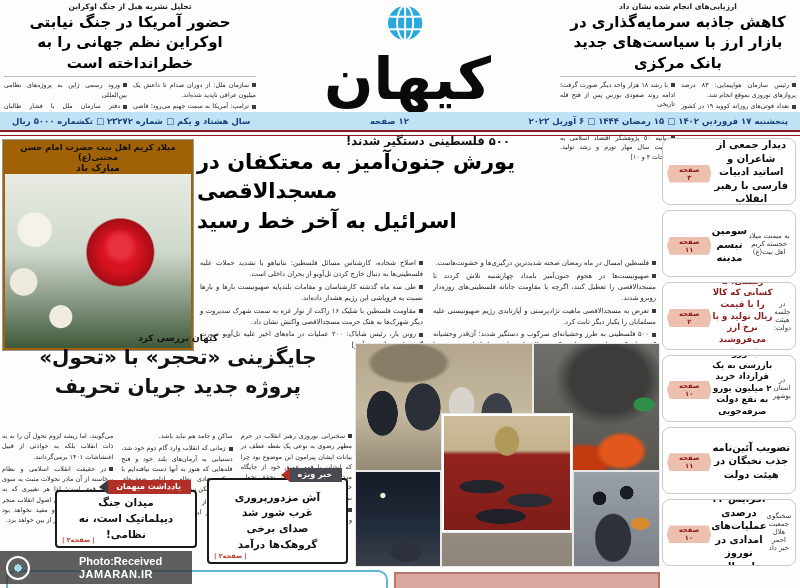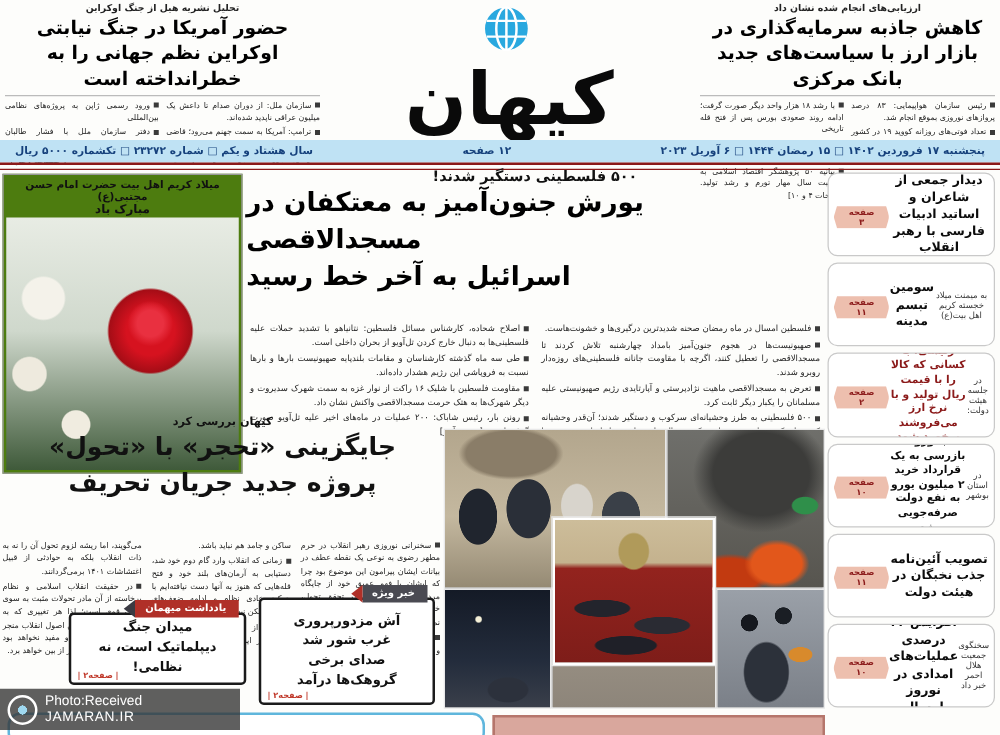--- a/index.html
+++ b/index.html
@@ -92,22 +92,22 @@
       linear-gradient(180deg,#9aa0a8,#7b8088); }
   .ph-inset { left:86px; top:70px; width:130px; height:118px; border:2px solid #fff; z-index:2;
     background:
       radial-gradient(ellipse 36px 11px at 30% 62%, #23242c 60%, rgba(0,0,0,0) 64%),
       radial-gradient(ellipse 36px 11px at 68% 74%, #2a2b33 60%, rgba(0,0,0,0) 64%),
       radial-gradient(ellipse 40px 12px at 45% 88%, #1f2028 60%, rgba(0,0,0,0) 64%),
       radial-gradient(ellipse 20px 24px at 50% 22%, #b09a5a 58%, rgba(0,0,0,0) 64%),
       linear-gradient(180deg,#cdbd9a 0%,#c4b28e 30%,#93231e 34%,#7e1d19 100%); }
 
   
-  .rose-box { position:absolute; left:2px; top:139px; width:192px; height:240px;
-              border:1px solid #999; background:#4d7c0f; }
+  .rose-box { position:absolute; left:2px; top:139px; width:192px; height:212px;
+              border:1px solid #999; background:#a16207; }
   .rose-caption { text-align:center; font-weight:bold; padding:2px 2px 1px; }
   .rose-caption .l1 { font-size:8.4px; }
   .rose-caption .l2 { font-size:9.5px; }
   .rose-photo { position:absolute; left:2px; top:34px; right:2px; bottom:2px;
     background:
       radial-gradient(circle 26px at 62% 42%, #e93040 40%, rgba(0,0,0,0) 70%),
       radial-gradient(circle 55px at 62% 45%, #d6121f 35%, #a50d16 60%, rgba(0,0,0,0) 63%),
       radial-gradient(circle 30px at 16% 32%, #f4f2ea 55%, rgba(0,0,0,0) 60%),
       radial-gradient(circle 24px at 10% 62%, #eeeade 55%, rgba(0,0,0,0) 60%),
       radial-gradient(circle 20px at 30% 82%, #f0ece0 55%, rgba(0,0,0,0) 60%),
@@ -141,22 +141,22 @@
   .note-text { font-size:10.5px; font-weight:bold; text-align:center; line-height:1.5; }
   .note-pageref { position:absolute; bottom:2px; left:5px; color:#c0392b; font-size:6.5px;
                   font-weight:bold; }
 
   
   .watermark { position:absolute; left:0; top:551px; width:192px; height:33px; z-index:4;
                background:rgba(55,55,55,0.8); display:flex; align-items:center; gap:6px;
                padding:0 6px; direction:ltr; }
   .wm-logo { width:24px; height:24px; border:2px solid #fff; border-radius:50%; flex:none;
              background:radial-gradient(circle 6px at 50% 50%, #9fd8ef 60%, rgba(0,0,0,0) 62%); }
-  .wm-lines { color:#fff; font-family:"Liberation Sans", sans-serif; font-weight:normal;
-              line-height:1.15; }
+  .wm-lines { color:#fff; font-family:"Liberation Sans", sans-serif; font-weight:bold;
+              line-height:1.15;margin-left:43px; }
   .wm-l1 { font-size:11px; }
   .wm-l2 { font-size:11px; letter-spacing:0.5px; }
   .bottom-blue { position:absolute; left:6px; top:570px; width:382px; height:26px;
                  border:2px solid #5fb6dc; border-radius:10px; background:#fff; }
   .bottom-pink { position:absolute; left:394px; top:572px; width:266px; height:22px;
                  background:#d9a79d; border:2px solid #b5766c; }
 </style>
 </head>
 <body>
 

